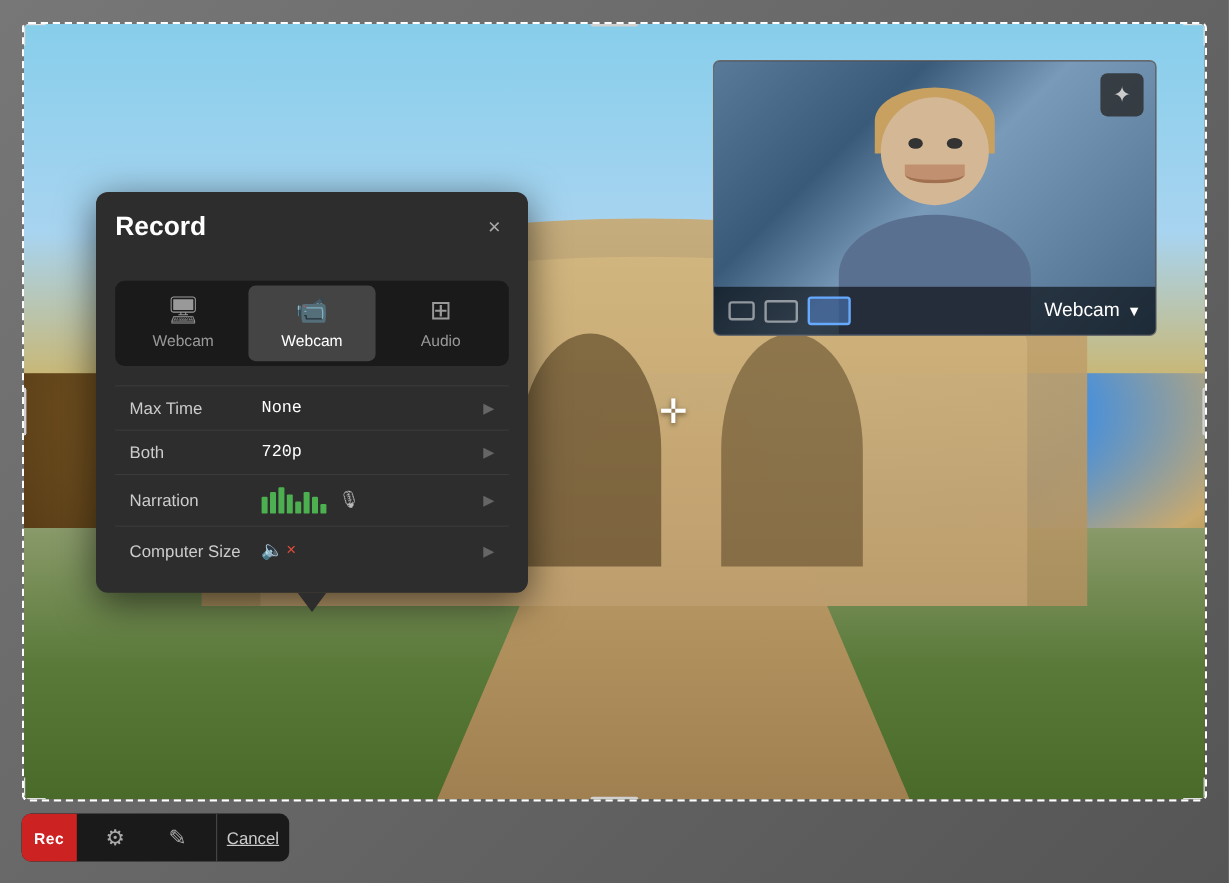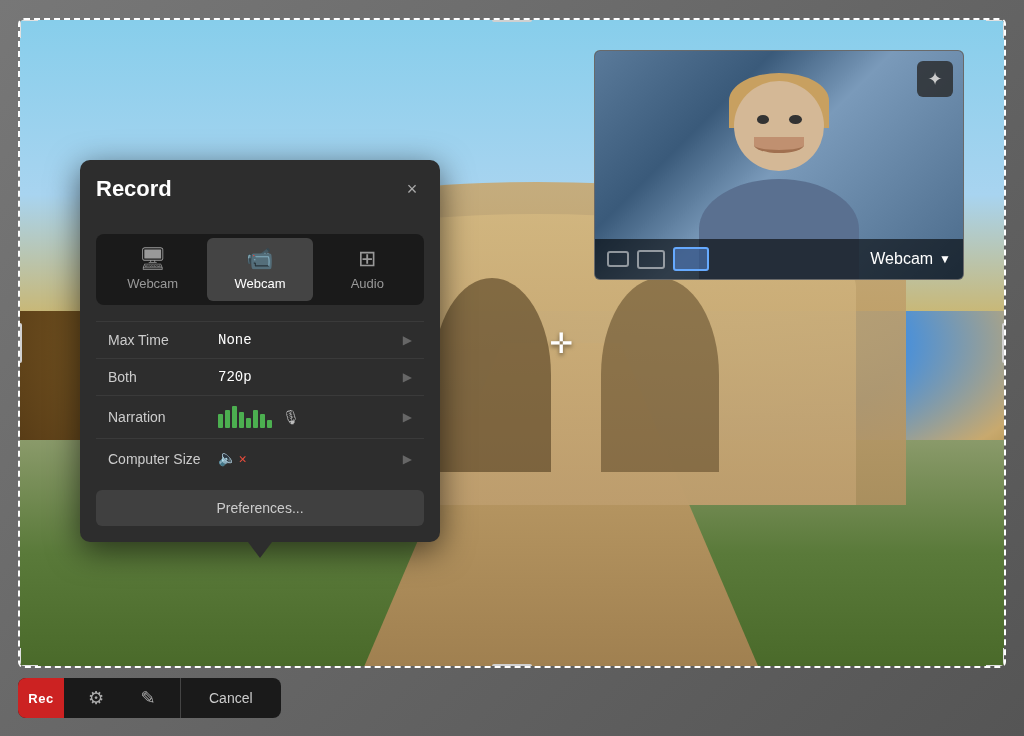--- a/index.html
+++ b/index.html
@@ -363,28 +363,29 @@
       height: 40px;
       display: flex;
       align-items: center;
       justify-content: center;
       cursor: pointer;
       color: #aaa;
       font-size: 18px;
     }
 
     .cancel-btn {
-      padding: 0 28px;
+      padding: 0 8px;
       height: 40px;
       display: flex;
       align-items: center;
       color: #ccc;
       font-size: 14px;
       cursor: pointer;
       border-left: 1px solid #444;
+      text-decoration: underline;
     }
   </style>
 </head>
 <body>
 
 <div style="width:1024px;height:736px;background:linear-gradient(135deg,#777,#555);position:relative;">
 
   <div class="capture-area">
 
     <div class="bg-image">
@@ -505,21 +506,20 @@
         <span class="row-value">
           <span class="speaker-x">
             <span class="speaker-icon">🔈</span>
             <span class="x-icon">✕</span>
           </span>
         </span>
         <span class="row-arrow">▶</span>
       </div>
 
       
-      <button class="preferences-btn">Preferences...</button>
 
       
       <div class="panel-arrow"></div>
     </div>
 
   </div>
 
   <div class="bottom-toolbar">
     <div class="rec-btn">Rec</div>
     <div class="toolbar-icon-btn">

